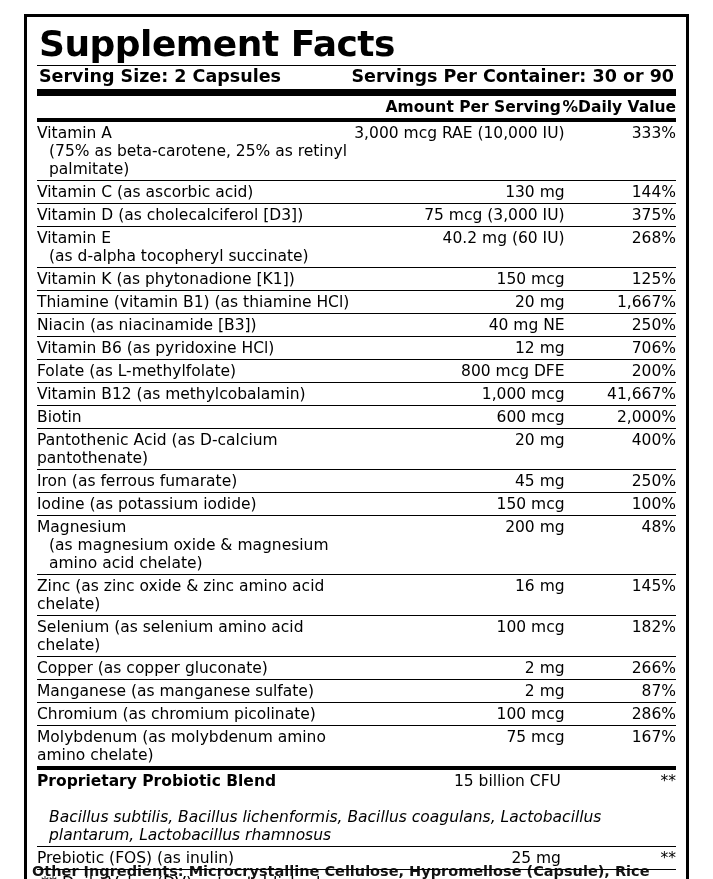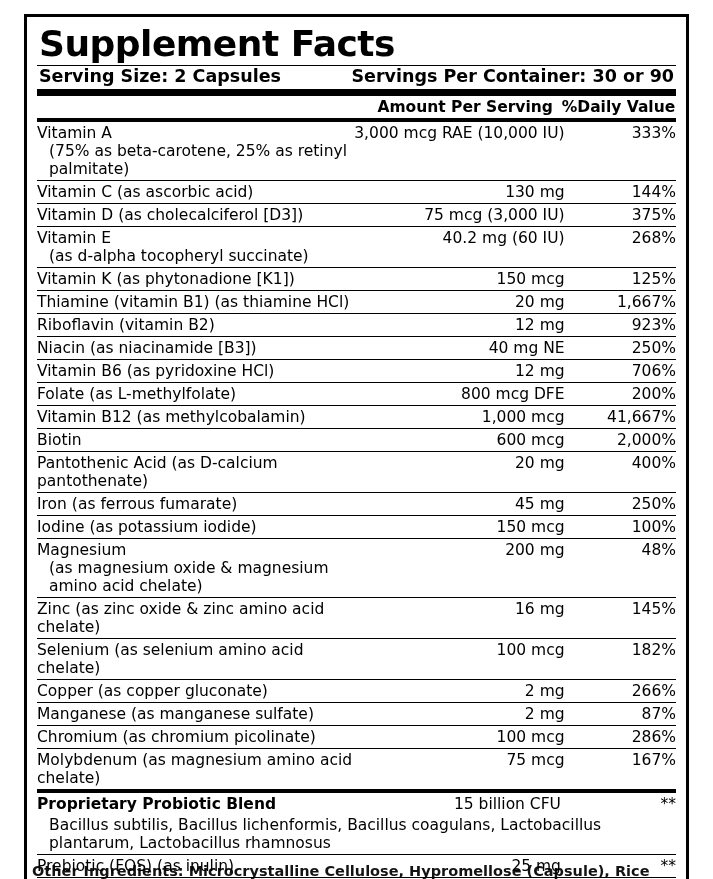--- a/index.html
+++ b/index.html
@@ -79,33 +79,34 @@
   td.dv {
     text-align: right;
     white-space: nowrap;
     padding-right: 4px;
     width: 18%;
   }
   .hdr td {
     font-weight: bold;
     border-bottom: none;
     padding-bottom: 1px;
-    text-align: center;
   }
   .sub {
     display: block;
     padding-left: 12px;
   }
   .blend-name {
     font-weight: bold;
   }
   .blend-src {
+    font-style: italic;
     padding-left: 12px;
     display: block;
     line-height: 1.15;
+    margin-top: 15px;
   }
   .footnote {
     font-size: 16px;
     padding: 3px 0 2px 4px;
   }
   .other {
     position: absolute;
     left: 24px;
     top: 863px;
     width: 665px;
@@ -172,25 +173,20 @@
           <td class="name">Vitamin K (as phytonadione [K1])</td>
           <td class="amount">150 mcg</td>
           <td class="dv">125%</td>
         </tr>
         <tr>
           <td class="name">Thiamine (vitamin B1) (as thiamine HCl)</td>
           <td class="amount">20 mg</td>
           <td class="dv">1,667%</td>
         </tr>
         <tr>
-          <td class="name">Riboflavin (vitamin B2)</td>
-          <td class="amount">12 mg</td>
-          <td class="dv">923%</td>
-        </tr>
-        <tr>
           <td class="name">Niacin (as niacinamide [B3])</td>
           <td class="amount">40 mg NE</td>
           <td class="dv">250%</td>
         </tr>
         <tr>
           <td class="name">Vitamin B6 (as pyridoxine HCl)</td>
           <td class="amount">12 mg</td>
           <td class="dv">706%</td>
         </tr>
         <tr>
@@ -247,21 +243,21 @@
           <td class="name">Manganese (as manganese sulfate)</td>
           <td class="amount">2 mg</td>
           <td class="dv">87%</td>
         </tr>
         <tr>
           <td class="name">Chromium (as chromium picolinate)</td>
           <td class="amount">100 mcg</td>
           <td class="dv">286%</td>
         </tr>
         <tr>
-          <td class="name">Molybdenum (as magnesium amino acid chelate)</td>
+          <td class="name">Molybdenum (as molybdenum amino amino chelate)</td>
           <td class="amount">75 mcg</td>
           <td class="dv">167%</td>
         </tr>
       </tbody>
   </table>
 
   <div class="rule-med"></div>
 
   <table class="facts">
     <tbody>

